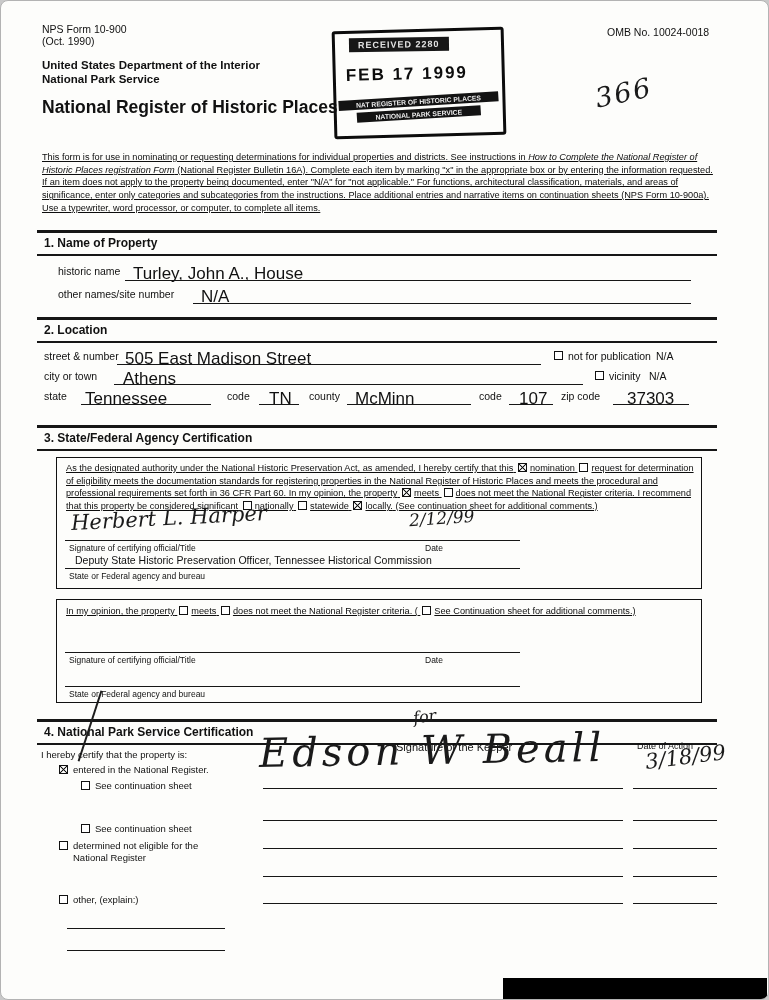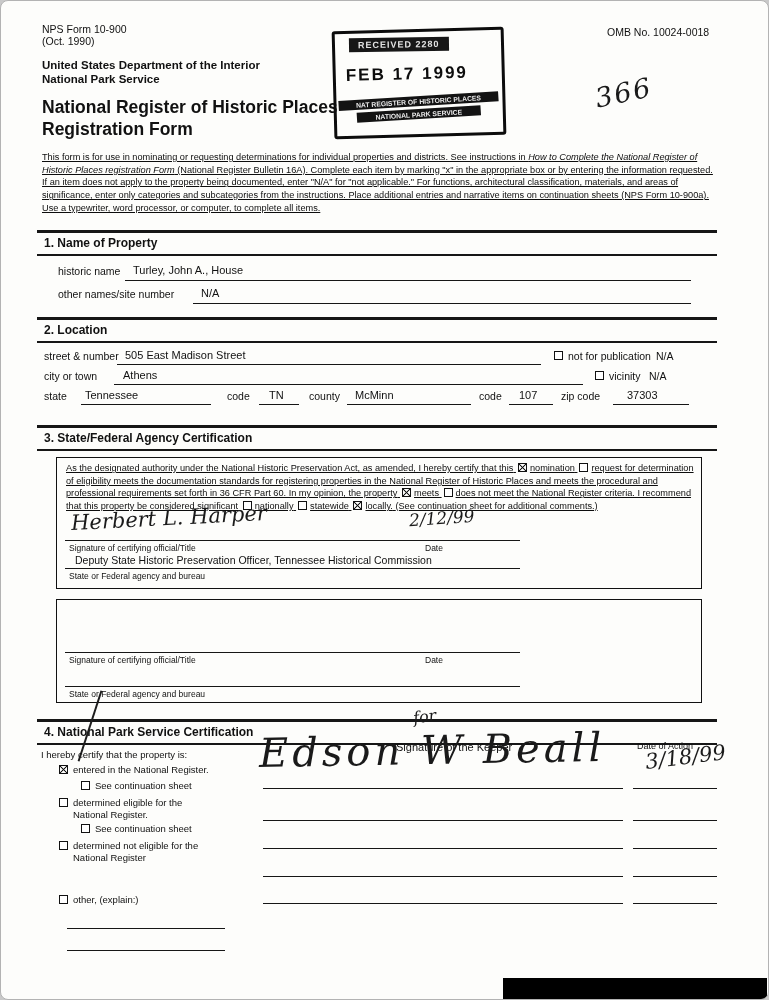--- a/index.html
+++ b/index.html
@@ -4,21 +4,21 @@
 <style>
   * { margin:0; padding:0; box-sizing:border-box; }
   html,body { background:#c9c9c9; }
   body { font-family:"Liberation Sans", sans-serif; color:#111; }
   .page { position:relative; width:769px; height:1000px; background:#fdfdfb;
           border:1px solid #b3b3b3; border-radius:8px; overflow:hidden; margin:0 auto;padding-left:44px; }
   .abs { position:absolute; }
   .hline { position:absolute; background:#161616; }
   .b { font-weight:bold; }
   .lbl { font-size:10.5px; }
-  .val { font-size:11px; }
+  .val { font-size:17px; }
   .small { font-size:8.5px; }
   .para { font-size:9.2px; line-height:1.38; color:#0d0d0d;text-decoration:underline; }
   .sechead { font-weight:bold; font-size:12px; }
   .script { font-family:"DejaVu Serif", serif; font-style:italic; color:#1a1a1a; }
   .cb { display:inline-block; width:9px; height:9px; border:1.3px solid #111;
         background:#fff; vertical-align:-1px; margin:0 3px 0 2px; }
   .cb.checked { background:
       linear-gradient(45deg, transparent 42%, #111 46%, #111 54%, transparent 58%),
       linear-gradient(135deg, transparent 42%, #111 46%, #111 54%, transparent 58%); }
   .item { display:flex; gap:5px; font-size:9.5px; line-height:1.3; }
@@ -28,21 +28,20 @@
 <body>
 
 <div class="page">
 
   <div class="abs" style="left:41px;top:22px;font-size:10.5px">NPS Form 10-900</div>
   <div class="abs" style="left:41px;top:34px;font-size:10.5px">(Oct. 1990)</div>
   <div class="abs" style="left:606px;top:25px;font-size:10.5px">OMB No. 10024-0018</div>
   <div class="abs b" style="left:41px;top:58px;font-size:11.5px">United States Department of the Interior</div>
   <div class="abs b" style="left:41px;top:72px;font-size:11.5px">National Park Service</div>
   <div class="abs b" style="left:41px;top:96px;font-size:17.5px">National Register of Historic Places</div>
-  <div class="abs b" style="left:41px;top:118px;font-size:17.5px">Registration Form</div>
 
   <div class="abs" style="left:332px;top:28px;width:172px;height:108px;border:3px solid #0c0c0c;border-radius:3px;transform:rotate(-1.5deg);background:rgba(255,255,255,0.2)">
     <div class="abs" style="left:14px;top:5px;background:#171717;color:#e4e4e4;font-size:9px;font-weight:bold;padding:2px 9px;letter-spacing:1px;transform:rotate(0.6deg)">RECEIVED 2280</div>
     <div class="abs" style="left:10px;top:32px;font-size:17px;font-weight:bold;letter-spacing:2px;color:#0d0d0d">FEB 17 1999</div>
     <div class="abs" style="left:2px;top:64px;width:160px;background:#131313;color:#ececec;font-size:6.8px;font-weight:bold;text-align:center;padding:1.5px 0;transform:rotate(-2deg)">NAT REGISTER OF HISTORIC PLACES</div>
     <div class="abs" style="left:20px;top:77px;width:124px;background:#131313;color:#ececec;font-size:6.8px;font-weight:bold;text-align:center;padding:1.5px 0;transform:rotate(-2deg)">NATIONAL PARK SERVICE</div>
   </div>
 
   <div class="abs script" style="left:594px;top:76px;font-size:27px;letter-spacing:2px;transform:rotate(-12deg)">366</div>
 
@@ -116,20 +115,26 @@
     <div class="abs script" style="left:352px;top:50px;font-size:17px;transform:rotate(-4deg)">2/12/99</div>
     <div class="hline" style="left:8px;top:82px;width:455px;height:1px"></div>
     <div class="abs small" style="left:12px;top:85px">Signature of certifying official/Title</div>
     <div class="abs small" style="left:368px;top:85px">Date</div>
     <div class="abs" style="left:18px;top:96px;font-size:10.5px">Deputy State Historic Preservation Officer, Tennessee Historical Commission</div>
     <div class="hline" style="left:8px;top:110px;width:455px;height:1px"></div>
     <div class="abs small" style="left:12px;top:113px">State or Federal agency and bureau</div>
   </div>
 
   <div class="abs" style="left:55px;top:598px;width:646px;height:104px;border:1.5px solid #111">
+    <div class="abs para" style="left:9px;top:5px;width:600px">
+      <span>In my opinion, the property</span>
+      <span class="cb"></span><span>meets</span>
+      <span class="cb"></span><span>does not meet the National Register criteria.  (</span>
+      <span class="cb"></span><span>See Continuation sheet for additional  comments.)</span>
+    </div>
     <div class="hline" style="left:8px;top:52px;width:455px;height:1px"></div>
     <div class="abs small" style="left:12px;top:55px">Signature of certifying official/Title</div>
     <div class="abs small" style="left:368px;top:55px">Date</div>
     <div class="hline" style="left:8px;top:86px;width:455px;height:1px"></div>
     <div class="abs small" style="left:12px;top:89px">State or Federal agency and bureau</div>
   </div>
 
   <div class="hline" style="left:36px;top:718px;width:680px;height:3px"></div>
   <div class="abs sechead" style="left:43px;top:724px">4.  National Park Service Certification</div>
   <div class="hline" style="left:36px;top:742px;width:680px;height:1.5px"></div>
@@ -156,24 +161,20 @@
   <div class="hline" style="left:632px;top:902px;width:84px;height:1.2px"></div>
 
   <div class="abs item" style="left:58px;top:763px;width:190px">
     <span class="cb checked"></span>
     <span>entered in the National Register.</span>
   </div>
   <div class="abs item" style="left:80px;top:779px;width:160px">
     <span class="cb"></span>
     <span>See continuation sheet</span>
   </div>
-  <div class="abs item" style="left:58px;top:796px;width:140px">
-    <span class="cb"></span>
-    <span>determined eligible for the National Register.</span>
-  </div>
   <div class="abs item" style="left:80px;top:822px;width:160px">
     <span class="cb"></span>
     <span>See continuation sheet</span>
   </div>
   <div class="abs item" style="left:58px;top:839px;width:148px">
     <span class="cb"></span>
     <span>determined not eligible for the National  Register</span>
   </div>
   <div class="abs item" style="left:58px;top:893px;width:160px">
     <span class="cb"></span>

